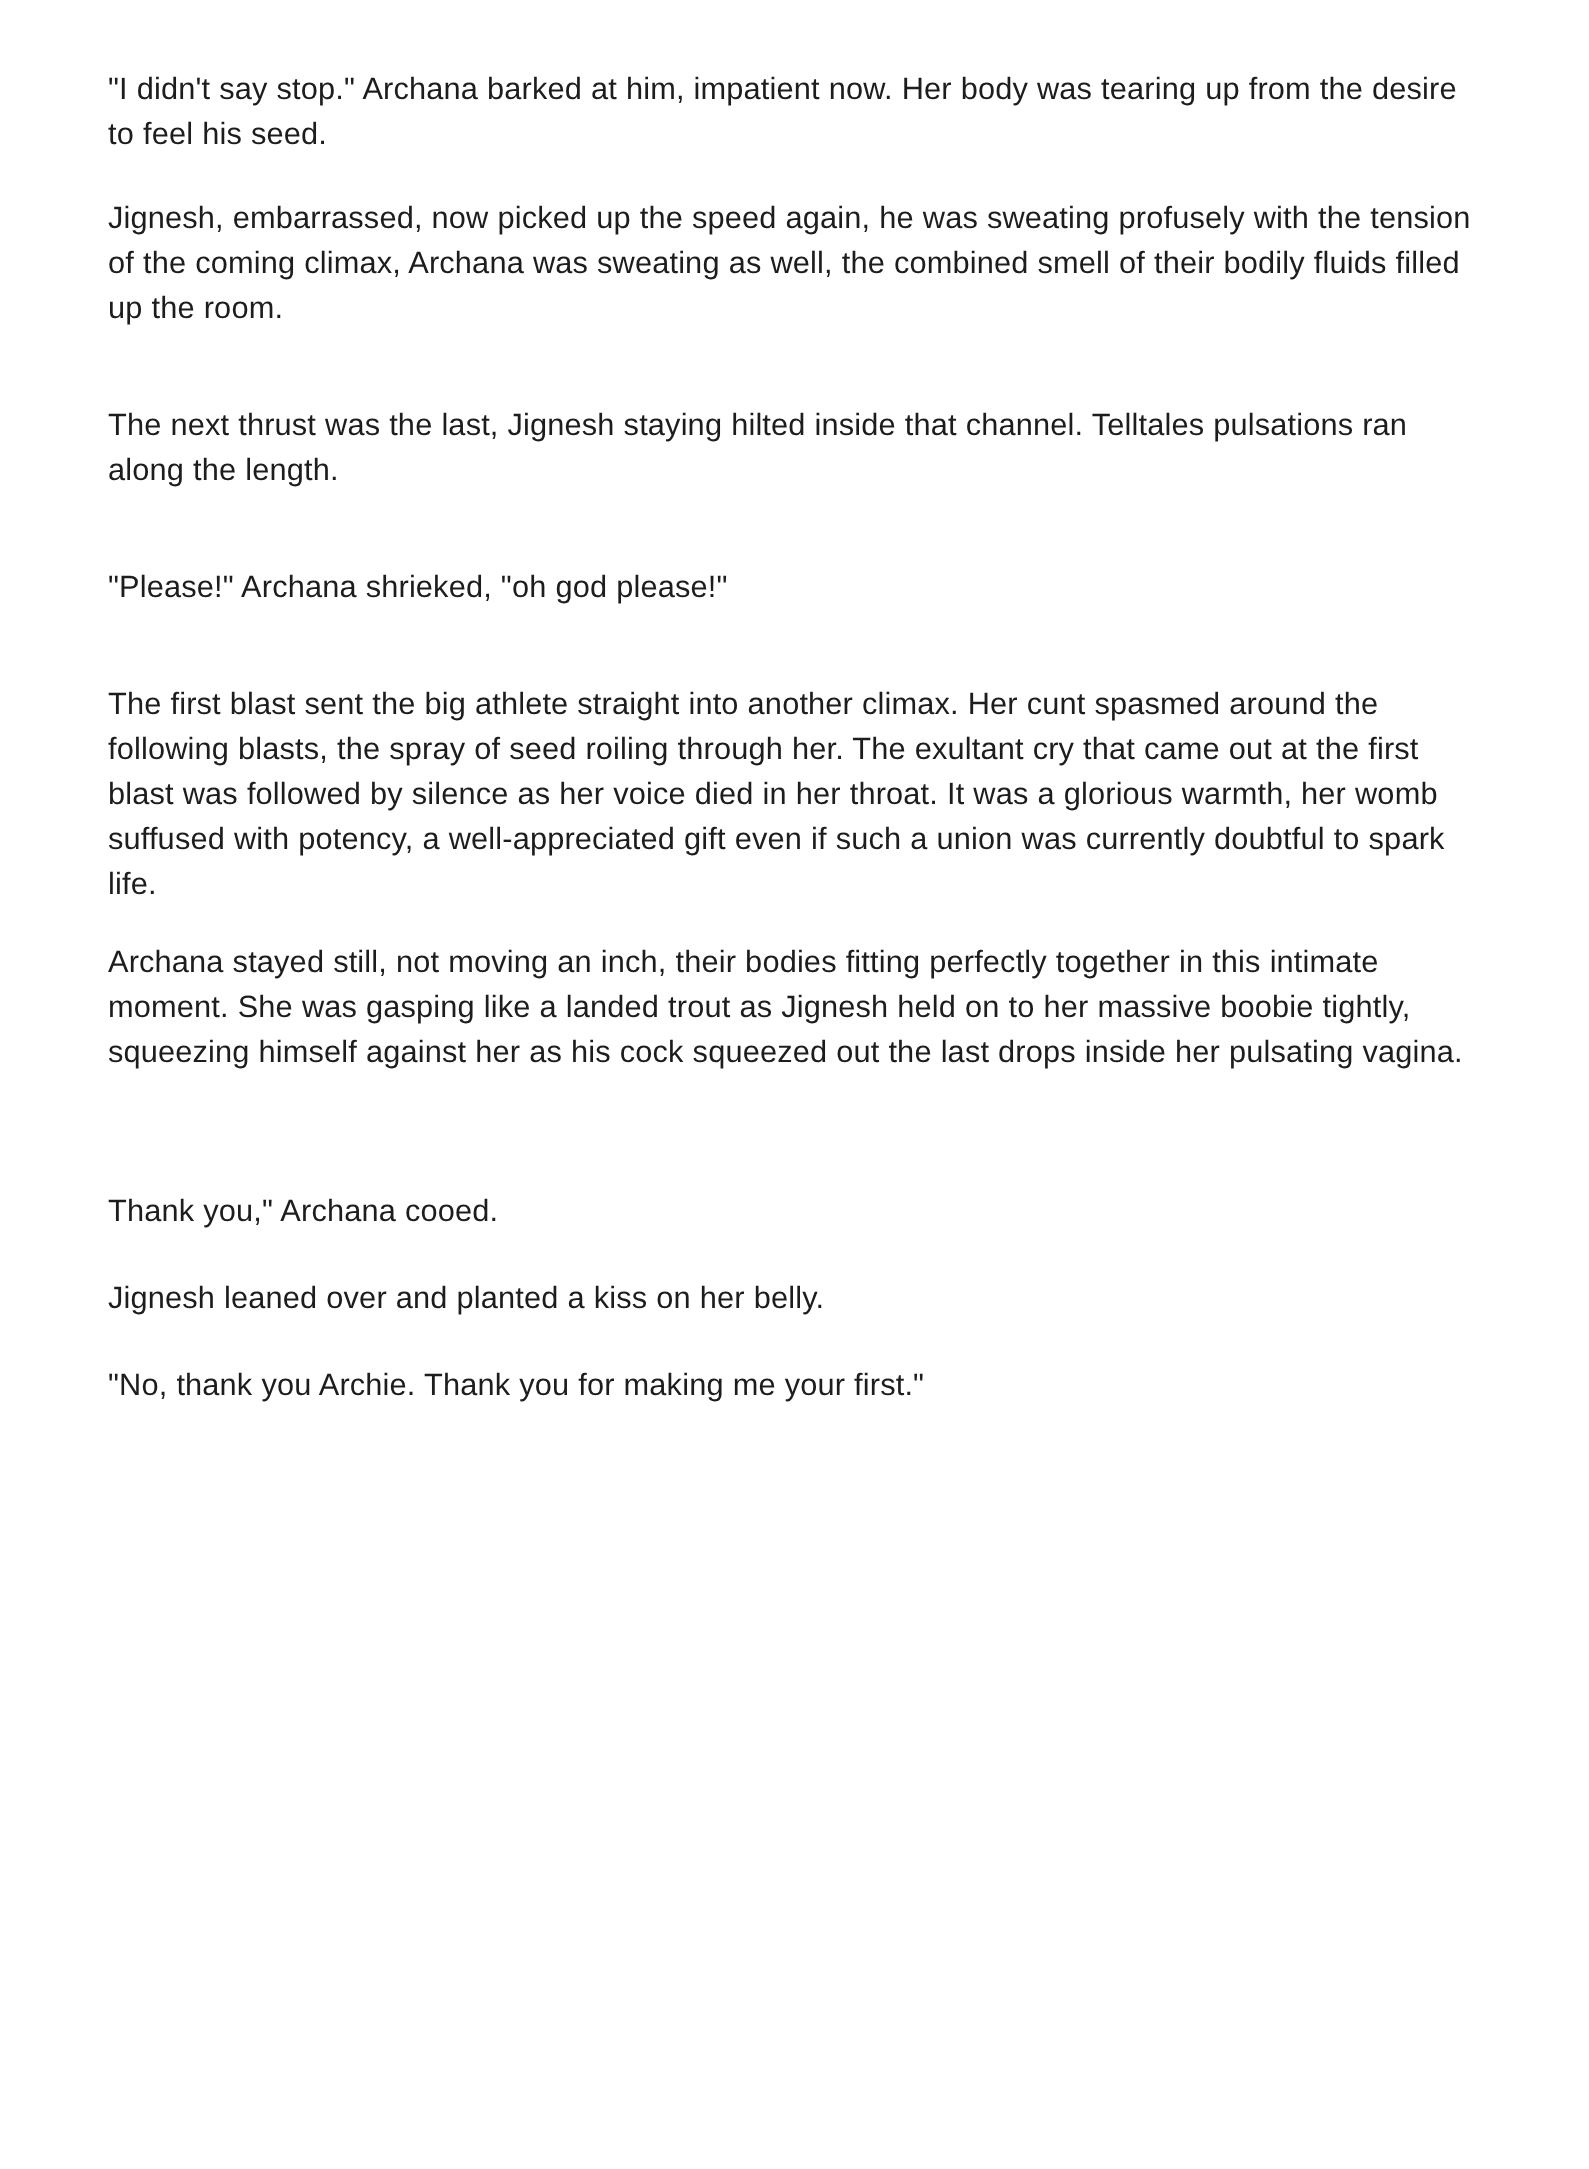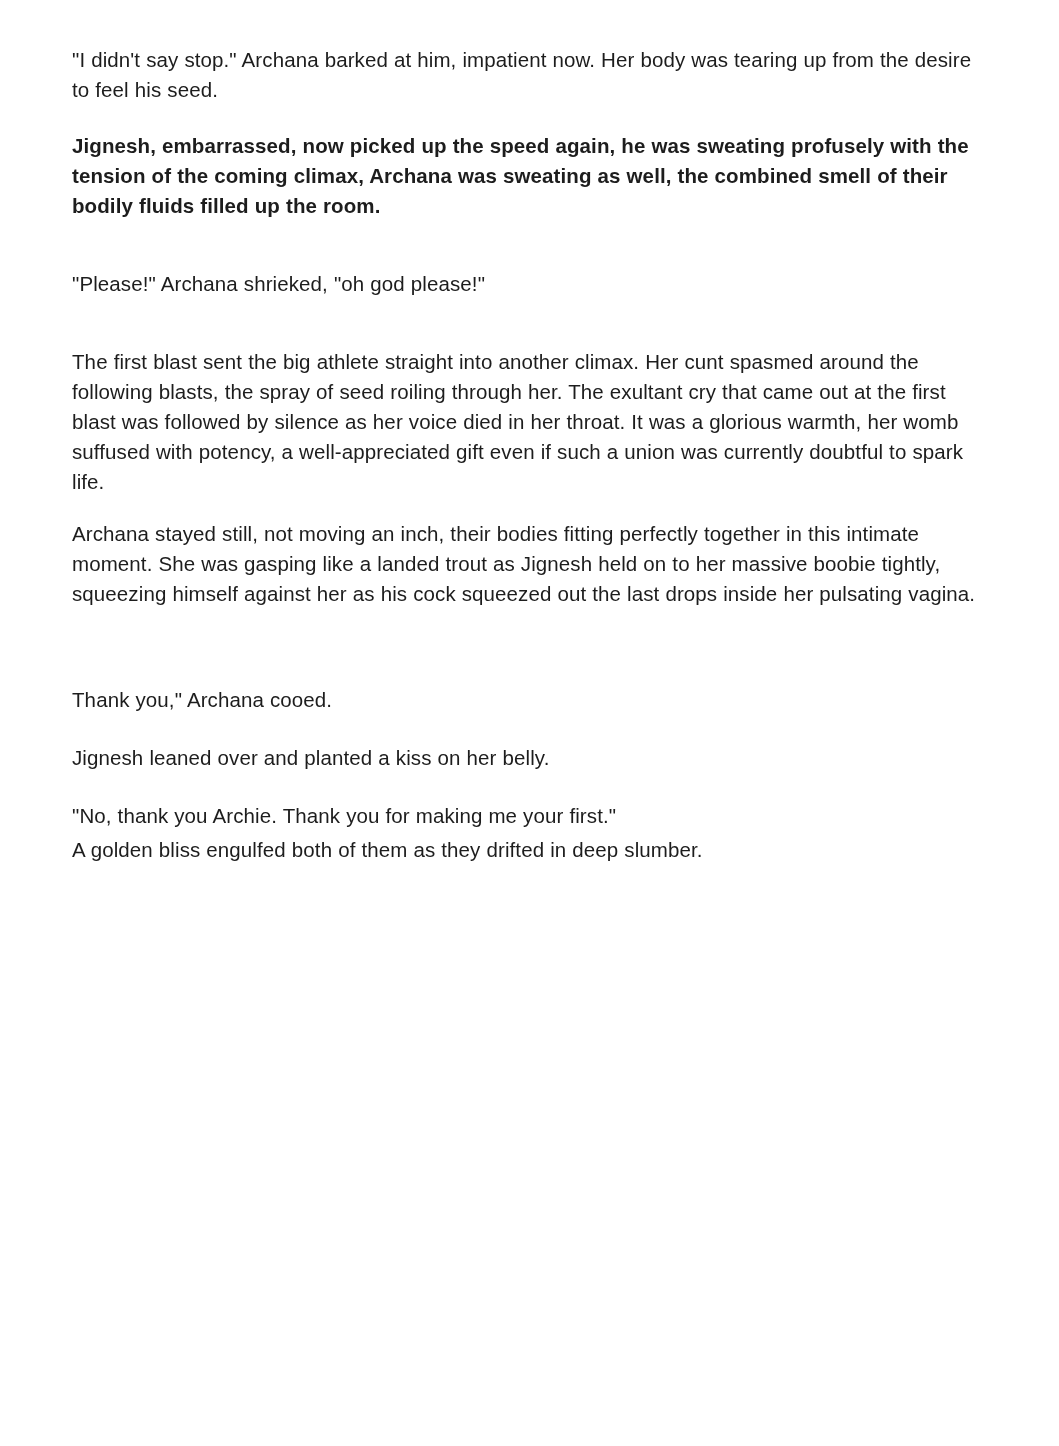--- a/index.html
+++ b/index.html
@@ -33,45 +33,45 @@
     margin: 0;
     font-size: 20.5px;
     line-height: 30px;
     letter-spacing: 0.005em;
     color: #1d1d1d;
     text-align: left;
     word-spacing: 0.01em;
   }
   
   .gap-sm  { margin-top: 22px; }
-  .gap-md  { margin-top: 26px; font-weight: bold; }
+  .gap-md  { margin-top: 26px; }
   .gap-xl  { margin-top: 48px; }
   .gap-none{ margin-top: 4px; }
 </style>
 </head>
 <body>
 
 <div class="page">
   <article class="doc-body">
 
     <p class="para">"I didn't say stop." Archana barked at him, impatient now. Her body was tearing up from the desire to feel his seed.</p>
 
     <p class="para gap-md">Jignesh, embarrassed, now picked up the speed again, he was sweating profusely with the tension of the coming climax, Archana was sweating as well, the combined smell of their bodily fluids filled up the room.</p>
 
+    <p class="para gap-xl">The next thrust was the last, Jignesh staying hilted inside that channel. Telltales pulsations ran along the length.</p>
 
     <p class="para gap-xl">"Please!" Archana shrieked, "oh god please!"</p>
 
     <p class="para gap-xl">The first blast sent the big athlete straight into another climax. Her cunt spasmed around the following blasts, the spray of seed roiling through her. The exultant cry that came out at the first blast was followed by silence as her voice died in her throat. It was a glorious warmth, her womb suffused with potency, a well-appreciated gift even if such a union was currently doubtful to spark life.</p>
 
     <p class="para gap-sm">Archana stayed still, not moving an inch, their bodies fitting perfectly together in this intimate moment. She was gasping like a landed trout as Jignesh held on to her massive boobie tightly, squeezing himself against her as his cock squeezed out the last drops inside her pulsating vagina.</p>
 
 
 
     <p class="para" style="margin-top:76px;">Thank you," Archana cooed.</p>
 
     <p class="para" style="margin-top:28px;">Jignesh leaned over and planted a kiss on her belly.</p>
 
     <p class="para" style="margin-top:28px;">"No, thank you Archie. Thank you for making me your first."</p>
 
-    <p class="para gap-none">A golden bliss engulfed both of them as they drifted in deep slumber.</p>
 
   </article>
 </div>
 
 </body></html>

